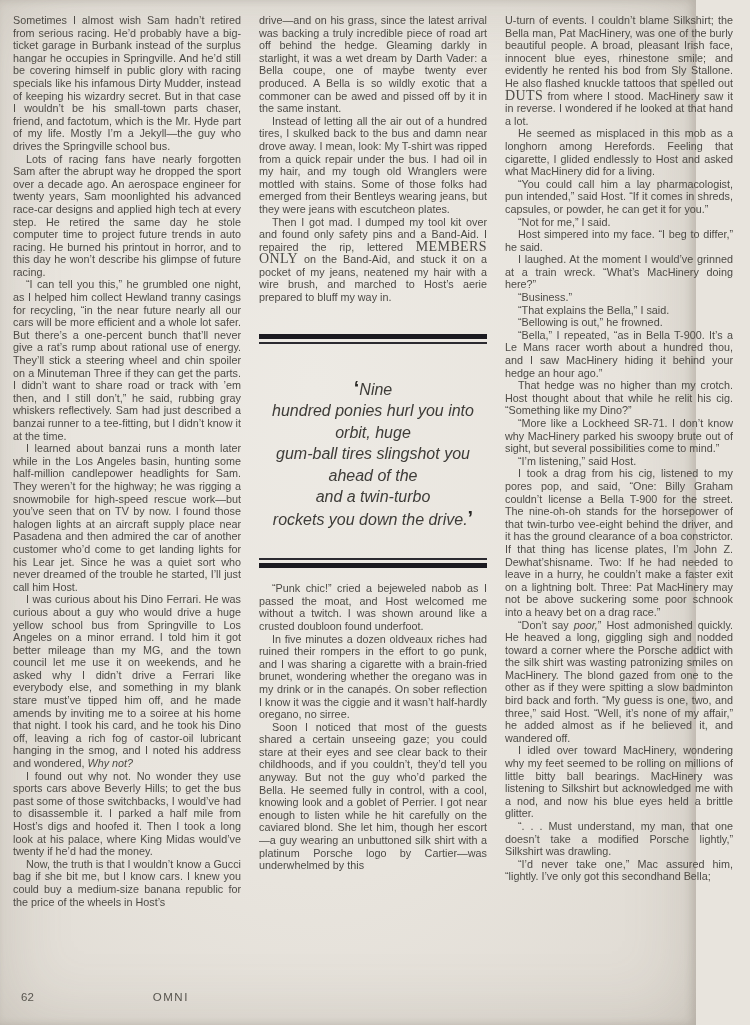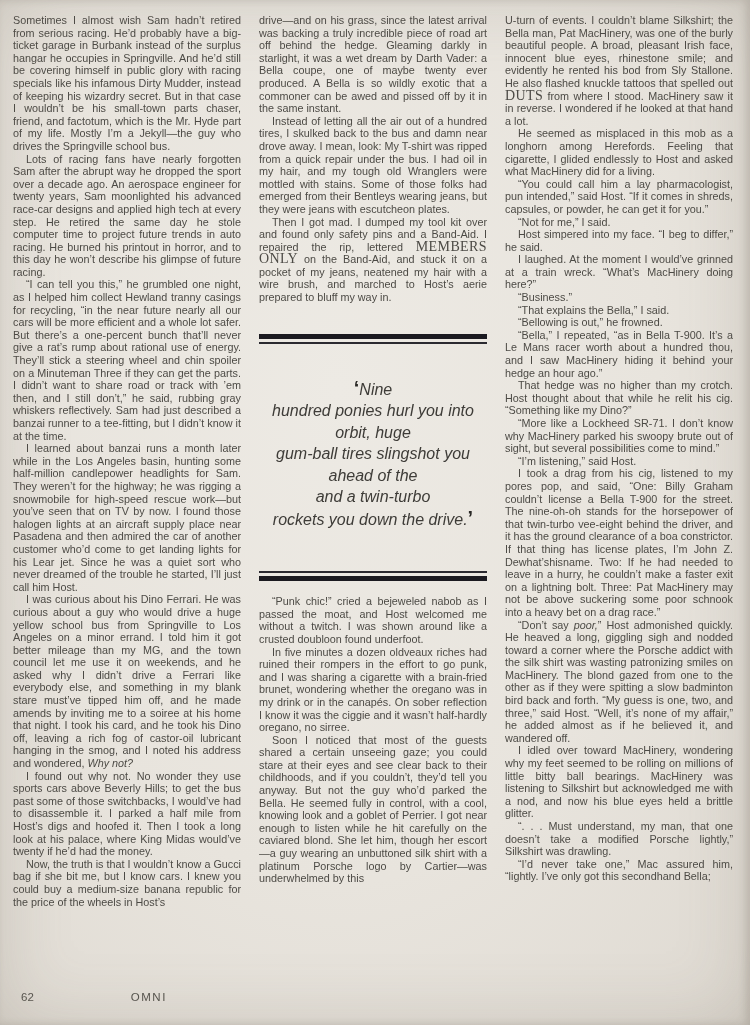--- a/index.html
+++ b/index.html
@@ -3,21 +3,21 @@
 <meta charset="utf-8">
 <style>
   * { margin:0; padding:0; box-sizing:border-box; }
   html,body { width:750px; height:1025px; }
   body {
     font-family:"Liberation Sans", sans-serif;
     background:#e8e4dd;
     overflow:hidden;
   }
   .page {
-    position:relative; width:750px; height:1025px;
+    position:relative; width:696px; height:1025px;
     background:radial-gradient(ellipse at 45% 38%, #edeae4 0%, #e8e4dd 55%, #ded9d1 100%);
   }
   .page::after {
     content:""; position:absolute; inset:0; pointer-events:none;
     box-shadow:inset 0 0 70px rgba(115,105,90,0.22), inset -4px 0 8px rgba(70,62,52,0.18);
   }
   .columns {
     position:absolute; top:14px; left:13px;
     display:flex; gap:18px;
   }
@@ -29,30 +29,30 @@
     text-indent:13px;
   }
   .para.noindent { text-indent:0; }
   .it { font-style:italic; }
   .sc { font-size:14px; letter-spacing:0.4px;font-family:Liberation Serif, serif; }
   
   .pullquote { margin:30px 0 14px 0; }
   .rule-thick { height:5px; background:#1b1a20; }
   .rule-thin  { height:2px; background:#2b2a30; margin-top:3px; }
   .rule-thin-b{ height:2px; background:#2b2a30; margin-bottom:3px; }
-  .pq-body { padding:34px 2px 41px 2px; }
+  .pq-body { padding:34px 2px 28px 2px; }
   .pq-line {
     font-style:italic; text-align:center;
     font-size:16px; line-height:21.5px; color:#3e3c38;
   }
   .pq-mark { font-style:normal; font-weight:bold; font-size:20px; color:#2a2926; }
   
   .footer {
     position:absolute; left:21px; top:991px;
-    display:flex; gap:61px;
+    display:flex; gap:83px;
     font-size:11.5px; color:#56544e;
   }
   .footer .mag { letter-spacing:1.5px;padding-left:36px; }
 </style>
 </head>
 <body>
 
 <div class="page">
   <div class="columns">
 

